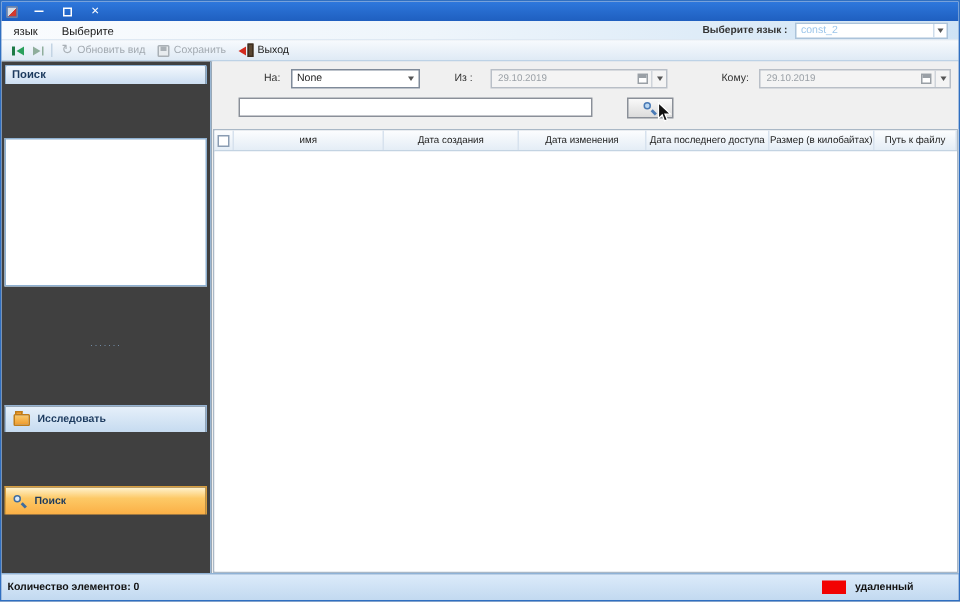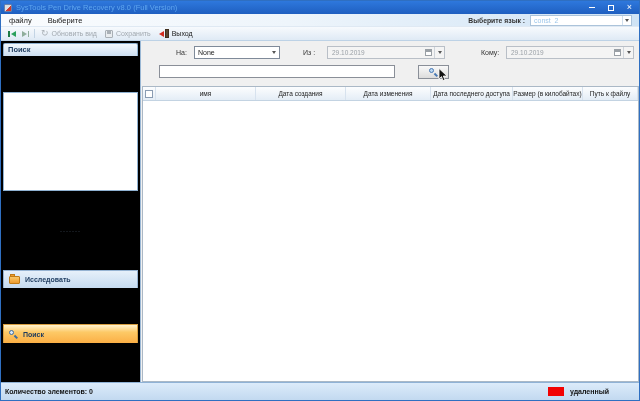--- a/index.html
+++ b/index.html
@@ -47,21 +47,21 @@
   .tb-sep { width:1px; height:9px; background:#c3d4e4; margin:0 2px; }
   .refresh-glyph { font-size:9px; line-height:9px; color:#a9b0b6; }
   .save-glyph { width:8px; height:8px; border:1px solid #a9b0b6; border-radius:1px; position:relative; display:block; background:#e8ecef; }
   .save-glyph i { position:absolute; top:0; left:1.5px; width:3.5px; height:3px; background:#a9b0b6; display:block; }
   .exit-glyph { display:flex; align-items:center; }
   .exit-arrow { width:0; height:0; border-top:3.5px solid transparent; border-bottom:3.5px solid transparent; border-right:5px solid #d22b1f; display:block; }
   .exit-door { width:4px; height:9px; background:#5a4632; border:1px solid #3e2f20; display:block; margin-left:1px; }
 
   
   .sidebar { position:absolute; top:40px; left:0; bottom:18px; width:140px;
-             background:#000000; border-right:1px solid #9ab7d4;
+             background:#404040; border-right:1px solid #9ab7d4;
              display:flex; flex-direction:column; padding:2px 2px 0 2px;gap:36px; }
   .sb-header { height:13px; background:linear-gradient(#f3f8fd,#cddff2);
                border:1px solid #8fb1d1; border-bottom:none; border-radius:2px 2px 0 0;
                font-size:7.5px; font-weight:bold; color:#1c3a5e; padding:1px 0 0 4px; }
   .sb-list { flex:1; background:#fff; border:1px solid #8fb1d1; }
   .sb-splitter { height:7px; display:flex; align-items:center; justify-content:center;
                  color:#7c99b5; font-size:6px; letter-spacing:1px; line-height:4px; }
   .sb-nav { height:18px; border:1px solid #96b3d2; border-bottom:none;
             display:flex; align-items:center; gap:5px; padding-left:5px;
             font-size:7px; font-weight:bold; color:#1c3a5e;
@@ -125,34 +125,33 @@
   .legend { display:flex; align-items:center; gap:6px; margin-right:30px; }
   .legend-swatch { width:16px; height:9px; display:block; }
 </style>
 </head>
 <body>
 
 <div class="window">
 
   <div class="titlebar">
     <span class="app-icon"></span>
-    <span class="title-text">SysTools Pen Drive Recovery v8.0 (Full Version)</span>
     <span class="win-btn">
         <i class="min-glyph"></i>
       </span>
     <span class="win-btn">
         <i class="max-glyph"></i>
       </span>
     <span class="win-btn">
         <span class="close-glyph">×</span>
       </span>
   </div>
 
   <div class="menubar">
-    <span class="menu-item">файлу</span>
+    <span class="menu-item">язык</span>
     <span class="menu-item">Выберите</span>
     <span class="flex-sp"></span>
     <span class="lang-label">Выберите язык :</span>
     <span class="lang-combo">
       <span class="lang-value">const_2</span>
       <span class="lang-arrow">
           <i class="tri-down"></i>
         </span>
     </span>
   </div>

